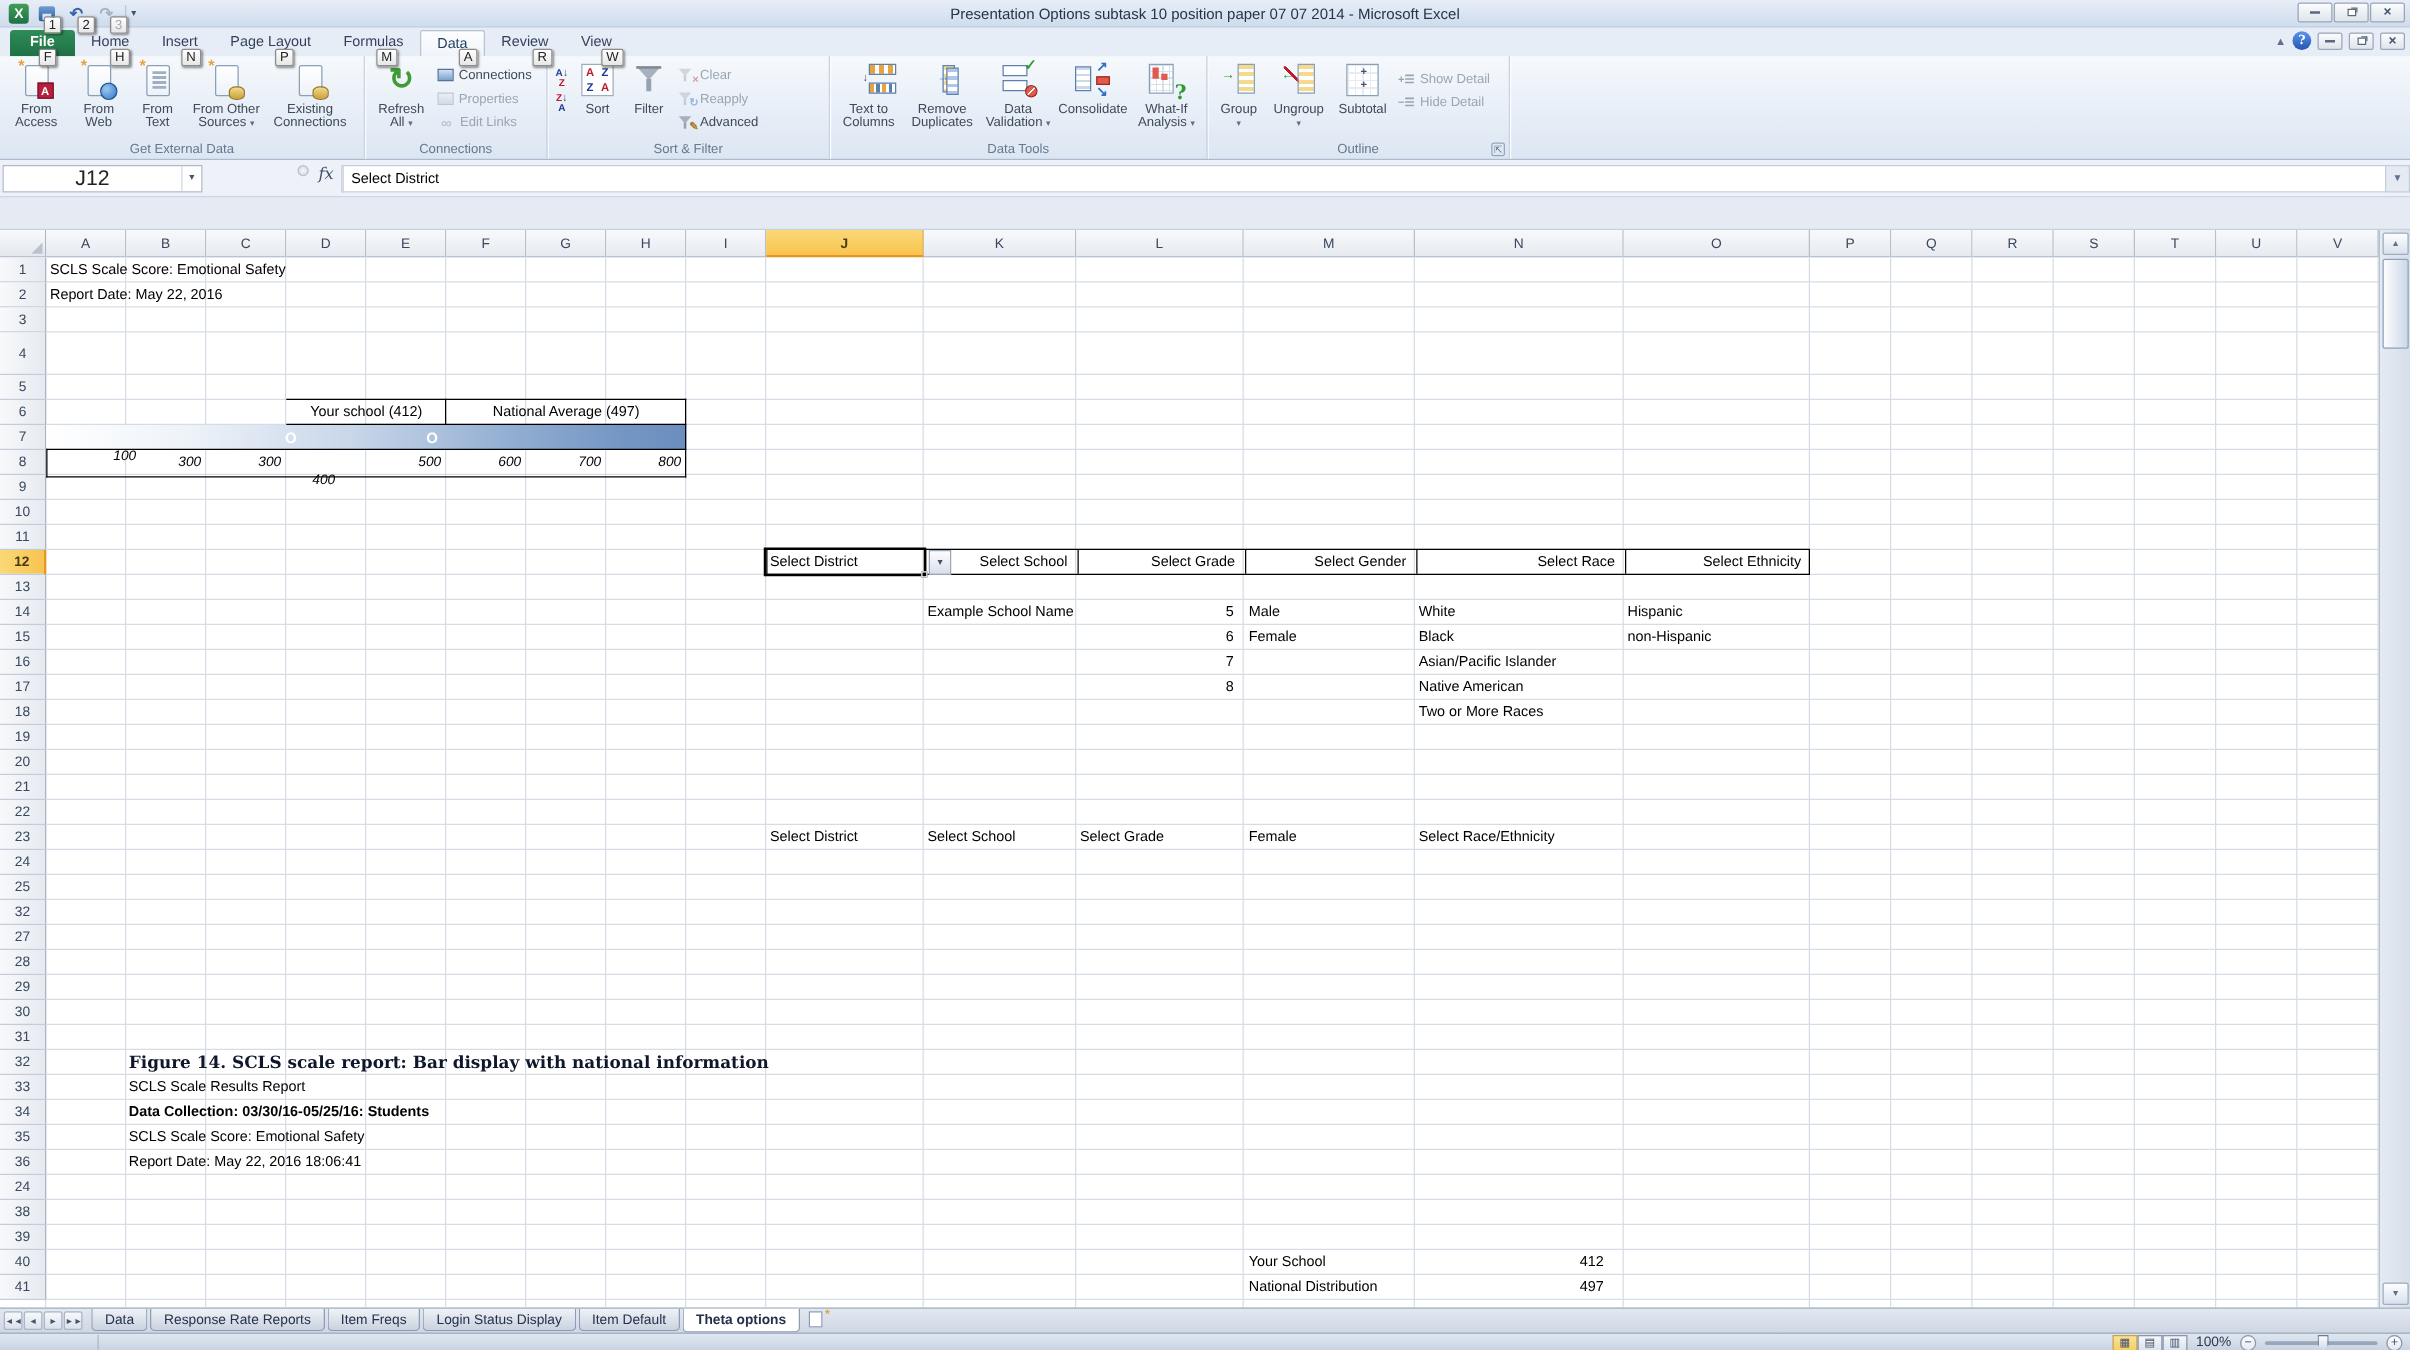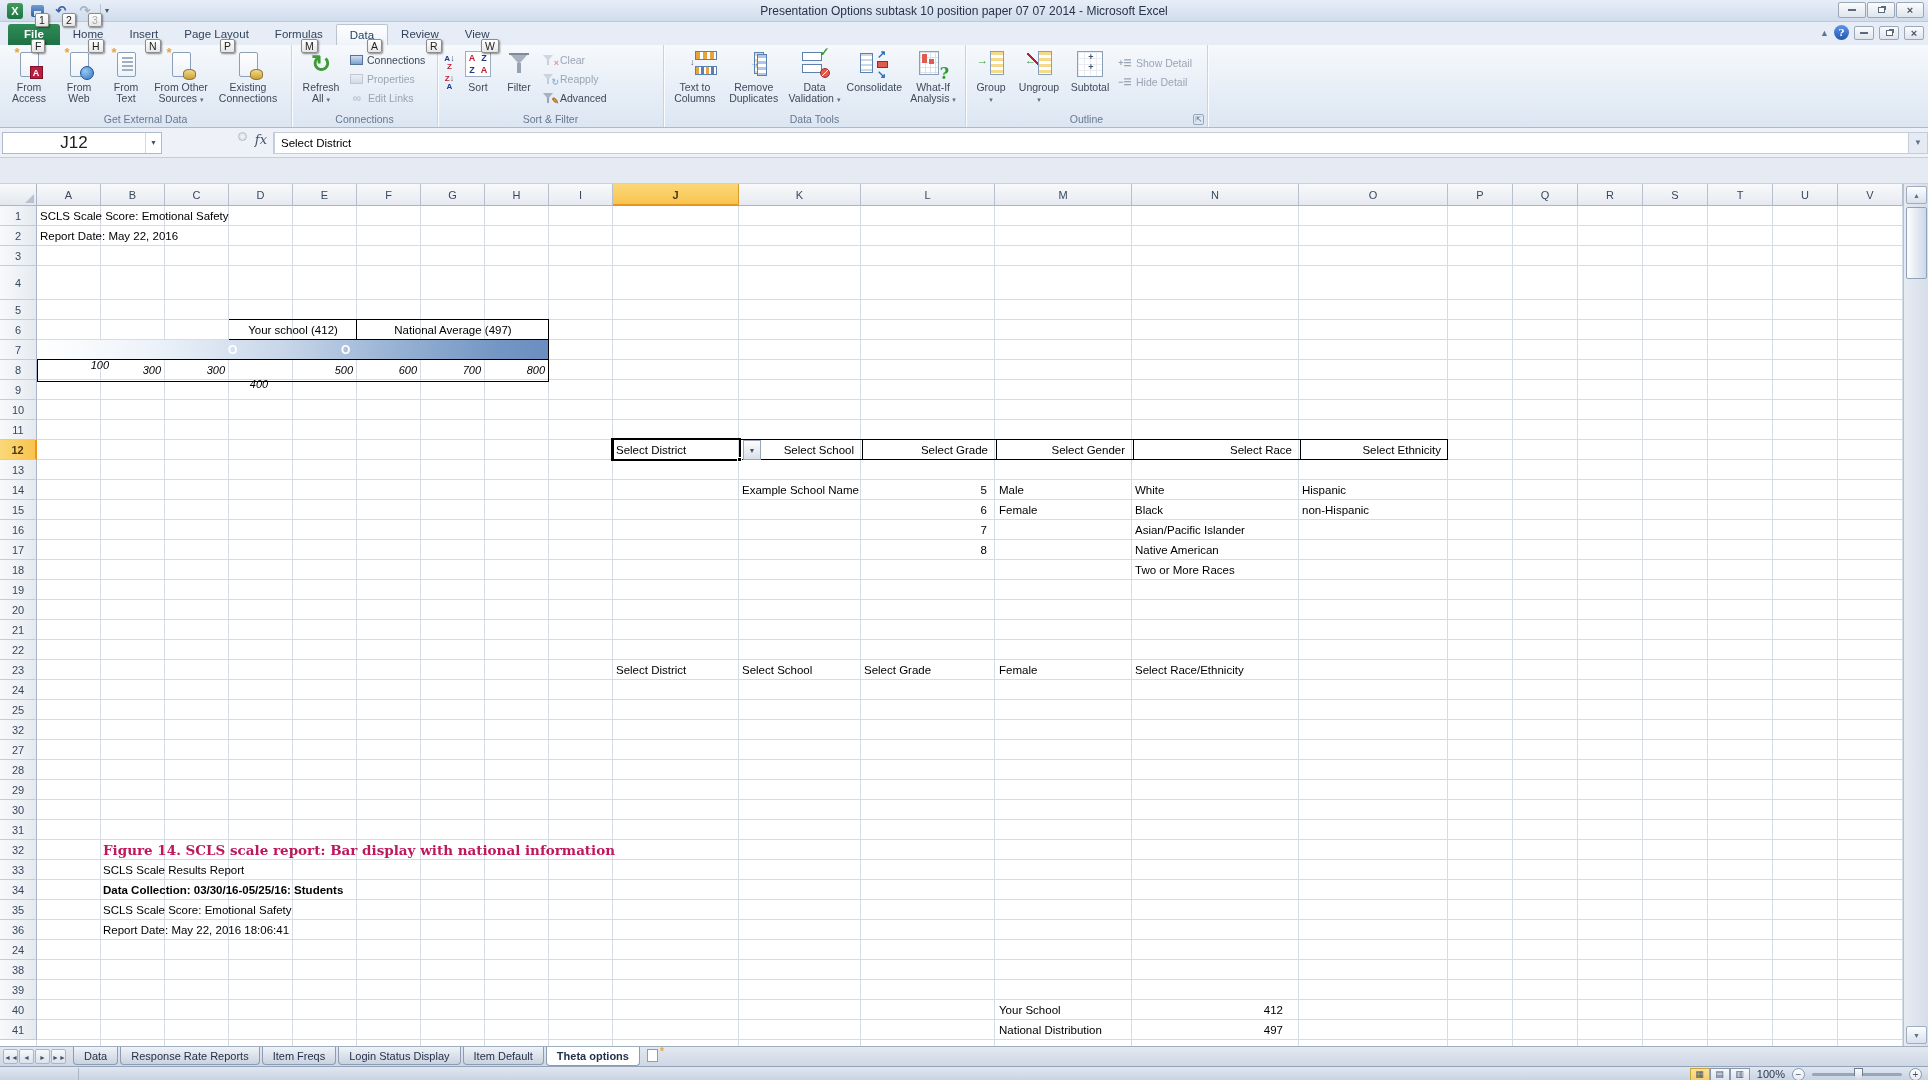--- a/index.html
+++ b/index.html
@@ -650,21 +650,21 @@
     <div class="cell" style="left:1135px;top:334px;">Native American</div>
 
     <div class="cell" style="left:1135px;top:354px;">Two or More Races</div>
 
     <div class="cell" style="left:616px;top:454px;">Select District</div>
     <div class="cell" style="left:742px;top:454px;">Select School</div>
     <div class="cell" style="left:864px;top:454px;">Select Grade</div>
     <div class="cell" style="left:999px;top:454px;">Female</div>
     <div class="cell" style="left:1135px;top:454px;">Select Race/Ethnicity</div>
 
-    <div class="cell" style="left:103px;top:634px;font-family:'DejaVu Serif',serif;font-weight:bold;font-size:13.5px;color:#be185d;">Figure 14. SCLS scale report: Bar display with national information</div>
+    <div class="cell" style="left:103px;top:634px;font-family:'DejaVu Serif',serif;font-weight:bold;font-size:13.5px;color:#0f172a;">Figure 14. SCLS scale report: Bar display with national information</div>
     <div class="cell" style="left:103px;top:654px;">SCLS Scale Results Report</div>
     <div class="cell" style="left:103px;top:674px;font-weight:bold;">Data Collection: 03/30/16-05/25/16: Students</div>
     <div class="cell" style="left:103px;top:694px;">SCLS Scale Score: Emotional Safety</div>
     <div class="cell" style="left:103px;top:714px;">Report Date: May 22, 2016 18:06:41</div>
 
     <div class="cell" style="left:999px;top:794px;">Your School</div>
     <div class="cell ra" style="left:1132px;top:794px;width:155px;">412</div>
     <div class="cell" style="left:999px;top:814px;">National Distribution</div>
     <div class="cell ra" style="left:1132px;top:814px;width:155px;">497</div>
 

